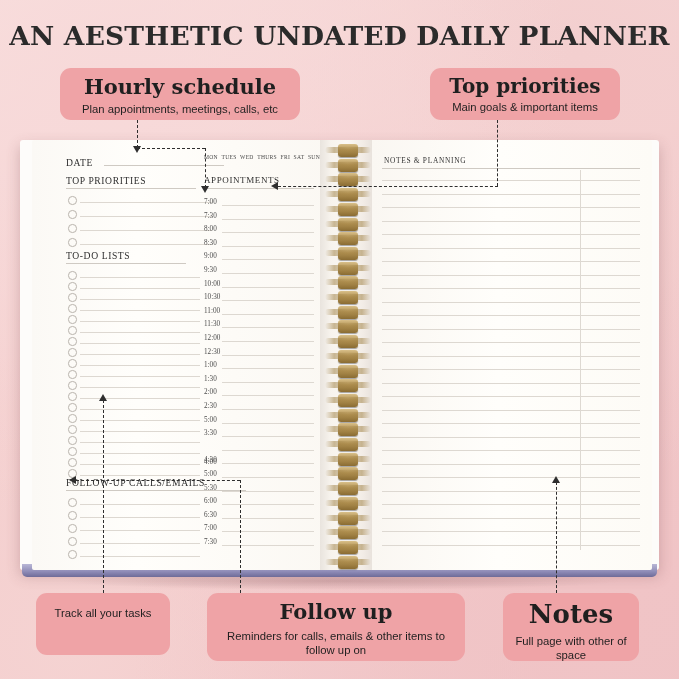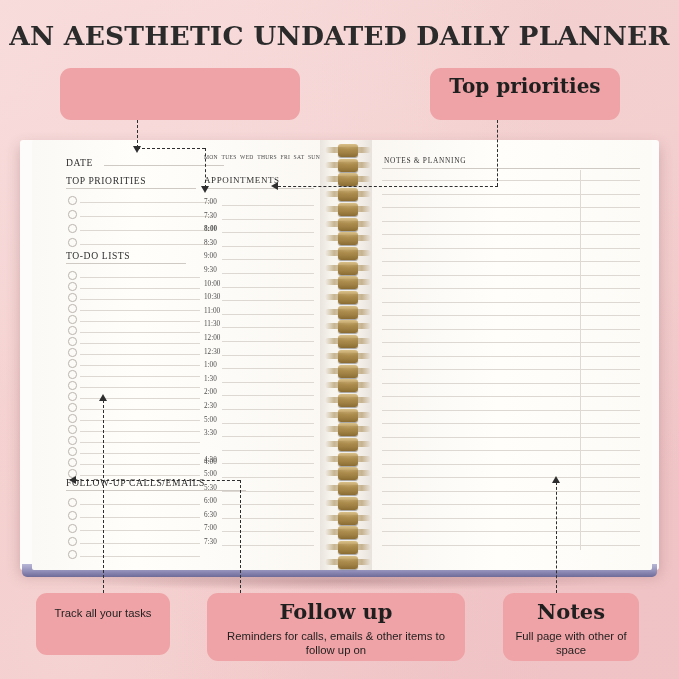--- a/index.html
+++ b/index.html
@@ -36,21 +36,21 @@
   #c-hourly .ct{font-size:21px;}
   #c-top{left:430px;top:68px;width:190px;height:52px;}
   #c-top .ct{font-size:20px;}
   #c-todo{left:36px;top:593px;width:134px;height:62px;}
   #c-todo .ct{font-size:21px;}
   #c-todo .cs{margin-top:6px;}
   #c-follow{left:207px;top:593px;width:258px;height:68px;}
   #c-follow .ct{font-size:21px;}
   #c-follow .cs{margin-top:5px;}
   #c-notes{left:503px;top:593px;width:136px;height:68px;}
-  #c-notes .ct{font-size:21px;}
+  #c-notes .ct{font-size:26px;}
   #c-notes .cs{margin-top:5px;}
 
   
   .dash{position:absolute;}
   .dash.h{border-top:1.4px dashed #2e2e2e;height:0;}
   .dash.v{border-left:1.4px dashed #2e2e2e;width:0;}
   .arrow{position:absolute;width:0;height:0;}
   .arrow.down{border-left:4.5px solid transparent;border-right:4.5px solid transparent;border-top:7px solid #2e2e2e;}
   .arrow.up{border-left:4.5px solid transparent;border-right:4.5px solid transparent;border-bottom:7px solid #2e2e2e;}
   .arrow.left{border-top:4.5px solid transparent;border-bottom:4.5px solid transparent;border-right:7px solid #2e2e2e;}
@@ -207,21 +207,21 @@
           <span class="daychip">SAT</span>
           <span class="daychip">SUN</span>
         </div>
       <div class="lp sec-label" style="position:absolute;left:4px;top:35px;font-size:9px;">APPOINTMENTS</div>
       <div class="hr" style="left:4px;top:48px;width:110px;"></div>
       <div id="times-list">
           <div class="time" style="left:4px;top:58px;">7:00</div>
           <div class="ruled" style="left:22px;top:65px;width:92px;"></div>
           <div class="time" style="left:4px;top:71.6px;">7:30</div>
           <div class="ruled" style="left:22px;top:78.6px;width:92px;"></div>
-          <div class="time" style="left:4px;top:85.2px;font-weight:bold;">8:00</div>
+          <div class="time" style="left:4px;top:85.2px;">8:00</div>
           <div class="ruled" style="left:22px;top:92.2px;width:92px;"></div>
           <div class="time" style="left:4px;top:98.8px;">8:30</div>
           <div class="ruled" style="left:22px;top:105.8px;width:92px;"></div>
           <div class="time" style="left:4px;top:112.4px;">9:00</div>
           <div class="ruled" style="left:22px;top:119.4px;width:92px;"></div>
           <div class="time" style="left:4px;top:126px;">9:30</div>
           <div class="ruled" style="left:22px;top:133px;width:92px;"></div>
           <div class="time" style="left:4px;top:139.6px;">10:00</div>
           <div class="ruled" style="left:22px;top:146.6px;width:92px;"></div>
           <div class="time" style="left:4px;top:153.2px;">10:30</div>
@@ -331,23 +331,26 @@
           <div class="ruled" style="left:10px;top:377.5px;width:258px;"></div>
           <div class="ruled" style="left:10px;top:391px;width:258px;"></div>
           <div class="ruled" style="left:10px;top:404.5px;width:258px;"></div>
         </div>
       <div class="vline" style="left:208px;top:30px;height:380px;"></div>
     </div>
   </div>
 </div>
 
 <div class="callout" id="c-hourly">
+  <div class="ct">Hourly schedule</div>
+  <div class="cs">Plan appointments, meetings, calls, etc</div>
 </div>
 <div class="callout" id="c-top">
   <div class="ct">Top priorities</div>
+  <div class="cs">Main goals &amp; important items</div>
 </div>
 <div class="callout" id="c-todo">
   <div class="cs">Track all your tasks</div>
 </div>
 <div class="callout" id="c-follow">
   <div class="ct">Follow up</div>
   <div class="cs">Reminders for calls, emails &amp; other items to follow up on</div>
 </div>
 <div class="callout" id="c-notes">
   <div class="ct">Notes</div>

